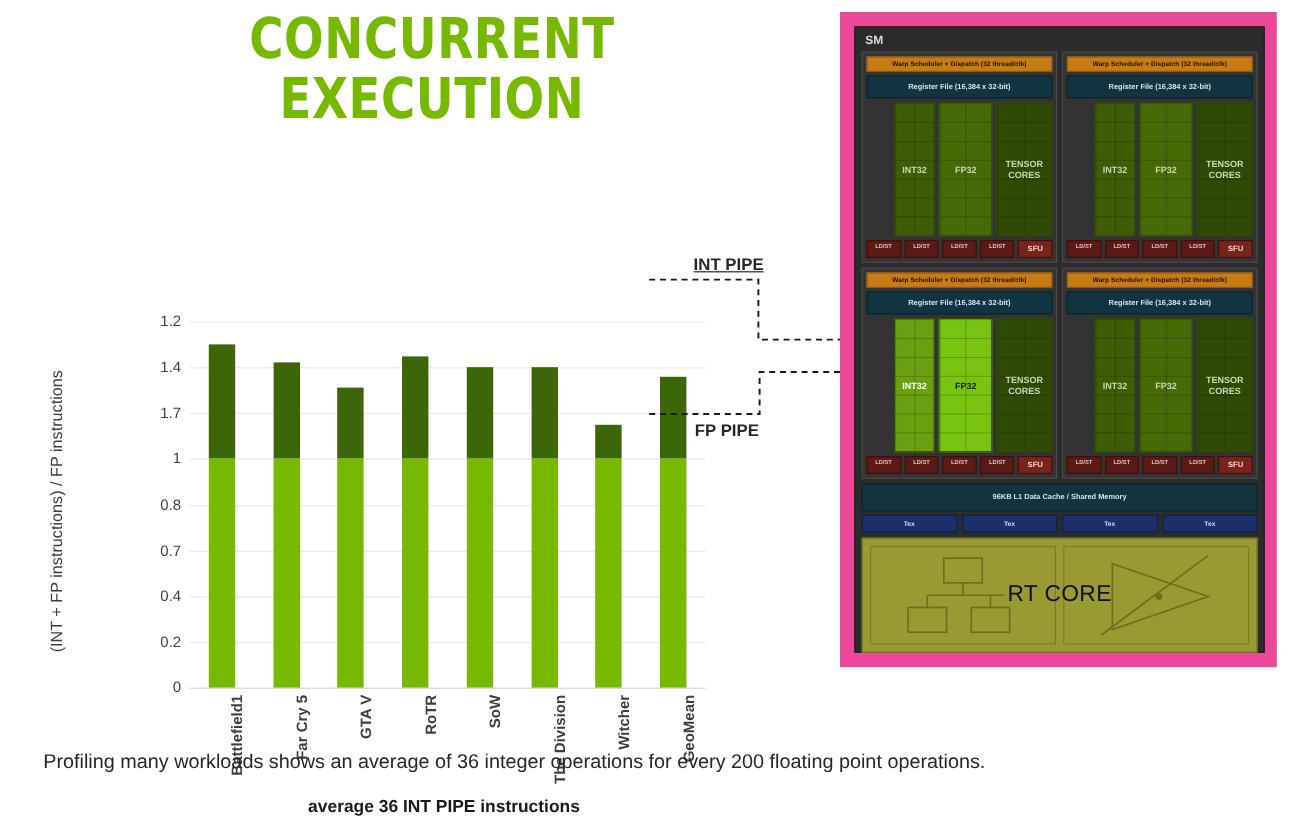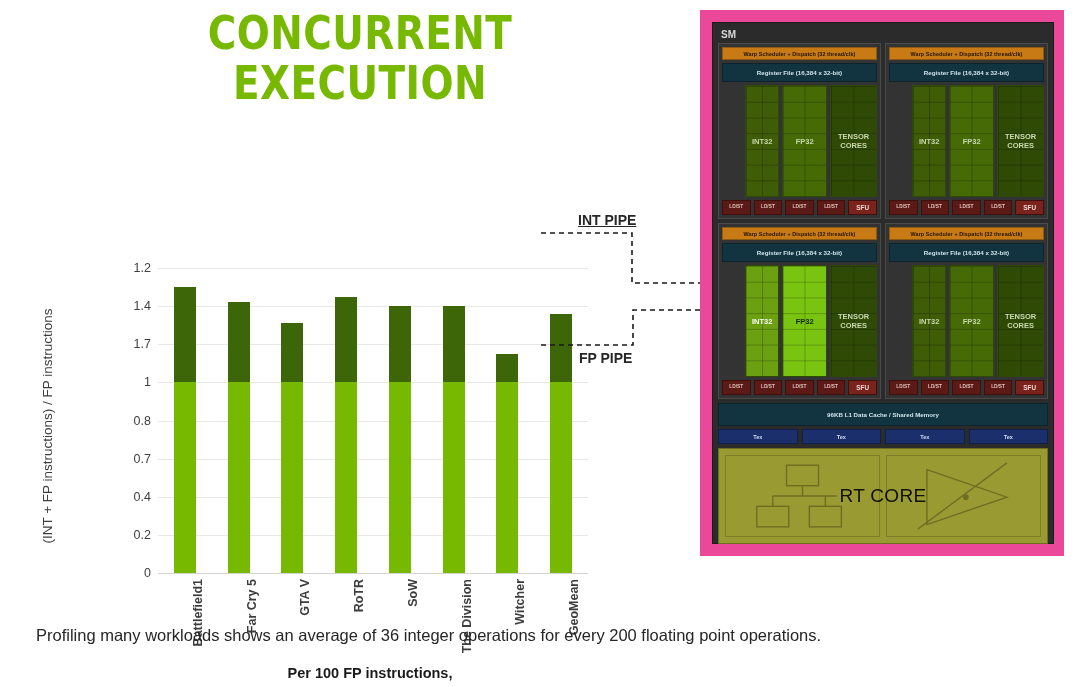--- a/index.html
+++ b/index.html
@@ -268,21 +268,20 @@
           <div class="bar-seg bar-int" style="height: 28.5937px; bottom: 190.625px; background: rgb(61, 102, 8);"></div>
           <div class="xlabel">Witcher</div>
         </div>
         <div class="bar-col" style="left: 392.125px; height: 259.25px;">
           <div class="bar-seg bar-fp" style="height: 190.625px; background: rgb(118, 185, 0);"></div>
           <div class="bar-seg bar-int" style="height: 68.625px; bottom: 190.625px; background: rgb(61, 102, 8);"></div>
           <div class="xlabel">GeoMean</div>
         </div>
       </div>
     <div id="chart-footnote">
-      <div>Per 100 FP instructions,</div>
       <div>average 36 INT PIPE instructions</div>
 
     </div>
   </div>
 
   <svg id="callouts" viewBox="0 0 1080 687">
 
     <path d="M 541 233 L 632 233 L 632 283 L 779 283" stroke="#1a1a1a" stroke-width="1.6" fill="none" stroke-dasharray="5,4"></path>
     <polygon points="779,283 771,279.6 771,286.4" fill="#1a1a1a"></polygon>
 

